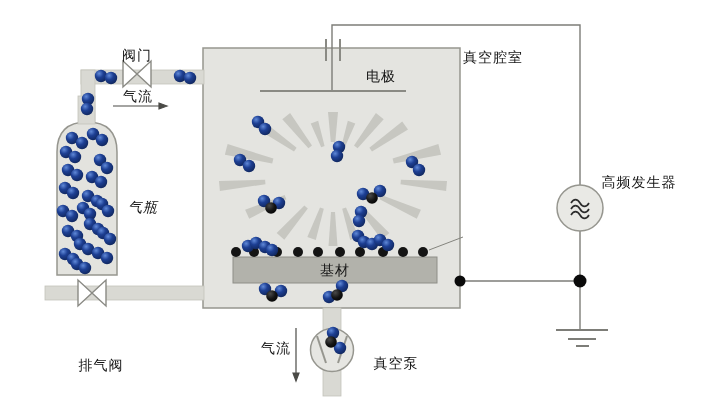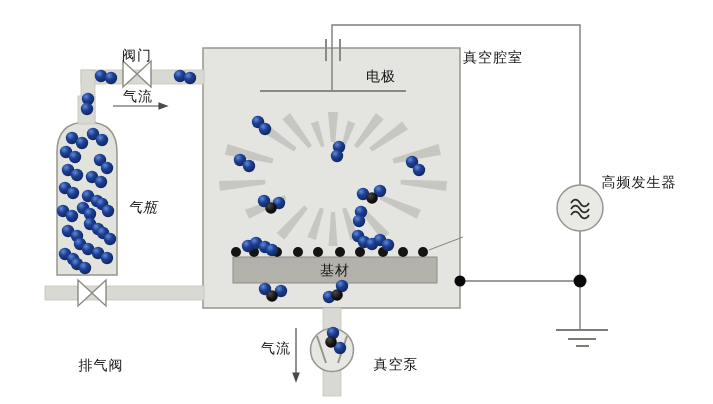--- a/index.html
+++ b/index.html
@@ -226,15 +226,15 @@
   </svg>
 
   <div class="lbl" style="left:137px;top:55px;">阀门</div>
   <div class="lbl" style="left:138px;top:96px;">气流</div>
   <div class="lbl" style="left:143px;top:207px;font-style:italic;">气瓶</div>
   <div class="lbl" style="left:101px;top:317px;margin-top:48px;">排气阀</div>
   <div class="lbl" style="left:381px;top:76px;">电极</div>
   <div class="lbl" style="left:493px;top:57px;">真空腔室</div>
   <div class="lbl" style="left:335px;top:270px;text-align:right;">基材</div>
   <div class="lbl" style="left:276px;top:348px;">气流</div>
-  <div class="lbl" style="left:396px;top:364px;">真空泵</div>
+  <div class="lbl" style="left:396px;top:364px;font-family:Liberation Mono, monospace;">真空泵</div>
   <div class="lbl" style="left:639px;top:182px;">高频发生器</div>
 </div>
 
 </body></html>

